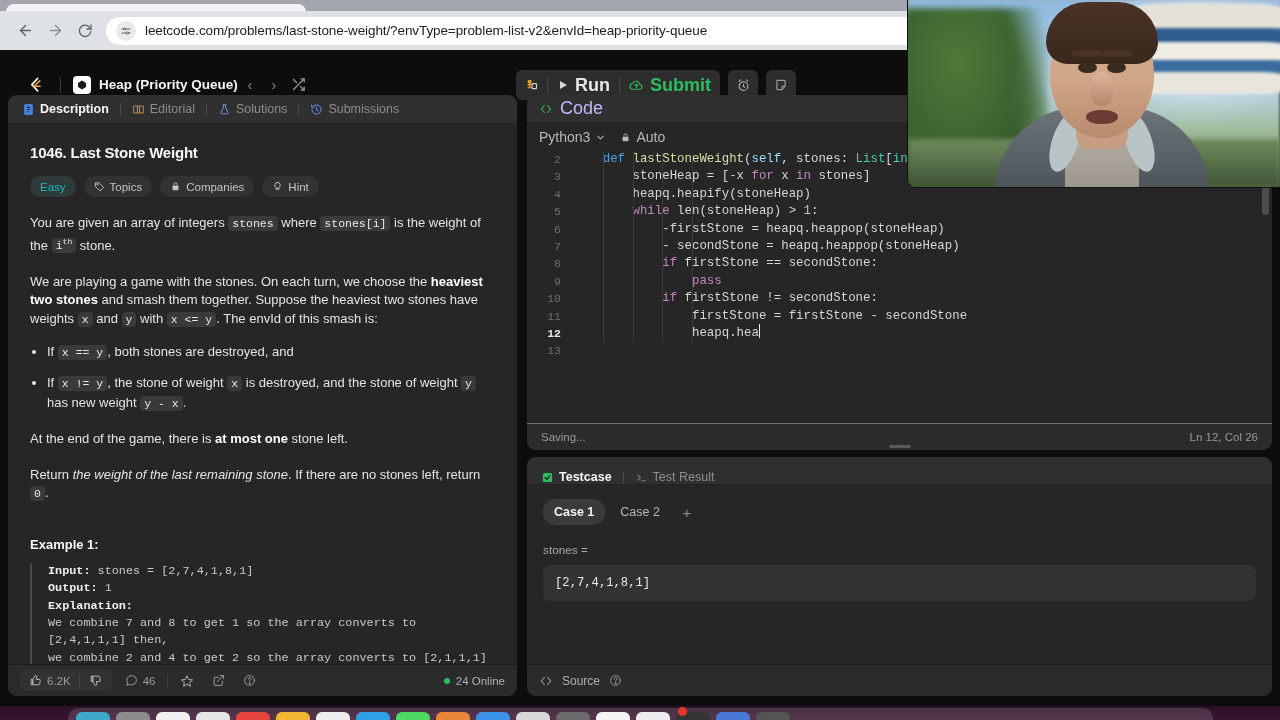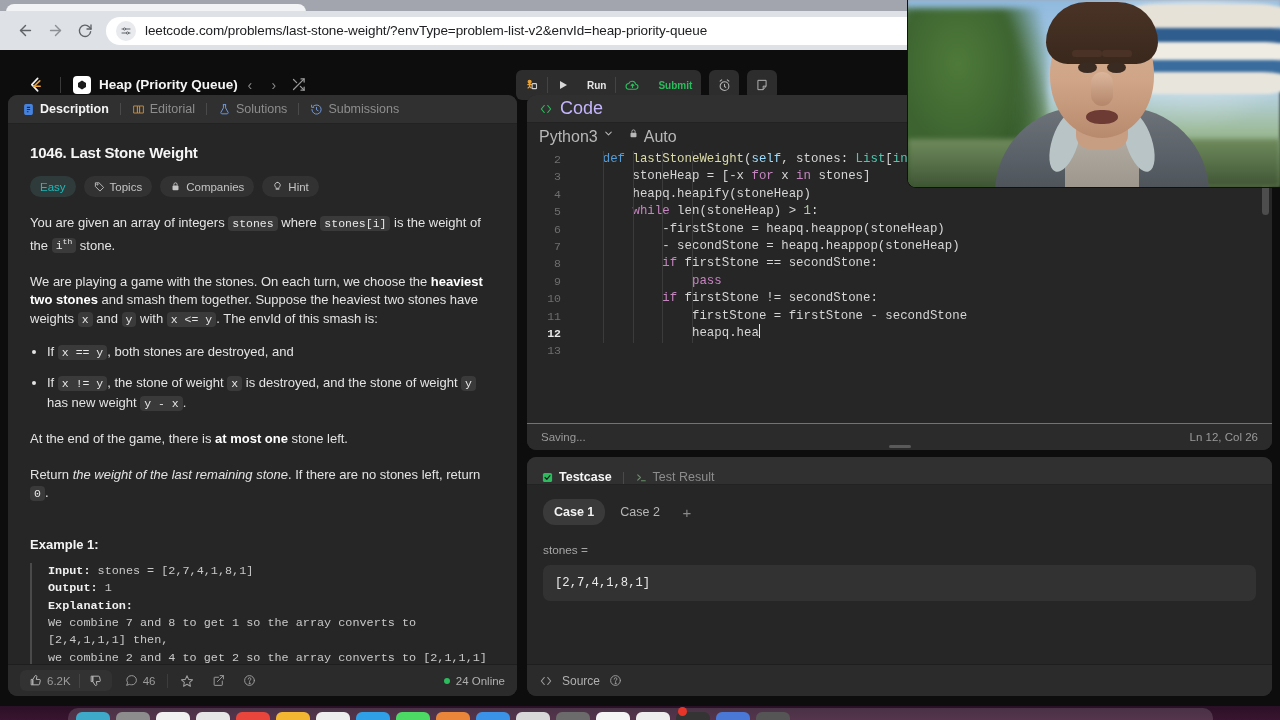--- a/index.html
+++ b/index.html
@@ -82,21 +82,21 @@
   #center-tools {
     position: absolute; left: 516px; top: 8px; height: 30px;
     display: flex; align-items: center; gap: 0;
   }
   .tool-group {
     background: #2d2d2d; border-radius: 6px; display: flex; align-items: center; height: 30px;
     overflow: hidden;
   }
   .tool-btn {
     height: 30px; display: flex; align-items: center; justify-content: center;
-    padding: 0 9px; gap: 18px; color: #e6e6e6; font-size: 10px; font-weight: 600;
+    padding: 0 9px; gap: 6px; color: #e6e6e6; font-size: 18px; font-weight: 600;
   }
   .tool-sep { width: 1px; height: 16px; background: #444; }
   #btn-submit span { color: #2cbb5d; }
   .tool-icon-btn {
     width: 30px; height: 30px; background: #2d2d2d; border-radius: 6px;
     display: flex; align-items: center; justify-content: center; color: #b3b3b3;
     margin-left: 8px;
   }
 
   
@@ -164,21 +164,21 @@
   
   .panel-head {
     height: 28px; background: #303030; display: flex; align-items: center;
     padding-left: 12px; gap: 7px; border-bottom: 1px solid #222;
   }
   .panel-head .ph-label { color: #c4b5fd; font-size: 18px; font-weight: 400; }
   #code-subbar {
     height: 28px; display: flex; align-items: center; padding-left: 12px; gap: 14px;
     background: #262626;
   }
-  .sub-item { display: flex; align-items: flex-start; gap: 5px; color: #b8b8b8; font-size: 16px; }
+  .sub-item { display: flex; align-items: center; gap: 5px; color: #b8b8b8; font-size: 14px; }
 
   #editor {
     position: absolute; top: 56px; left: 0; right: 0; bottom: 27px;
     background: #262626; overflow: hidden;
     font-family: "Liberation Mono", monospace; font-size: 12.4px; line-height: 17.4px;
   }
   .code-row { display: flex; height: 17.4px; align-items: center; }
   .gutter {
     width: 46px; text-align: right; padding-right: 12px; color: #6e6e6e;
     font-size: 11.5px; flex: 0 0 auto;

